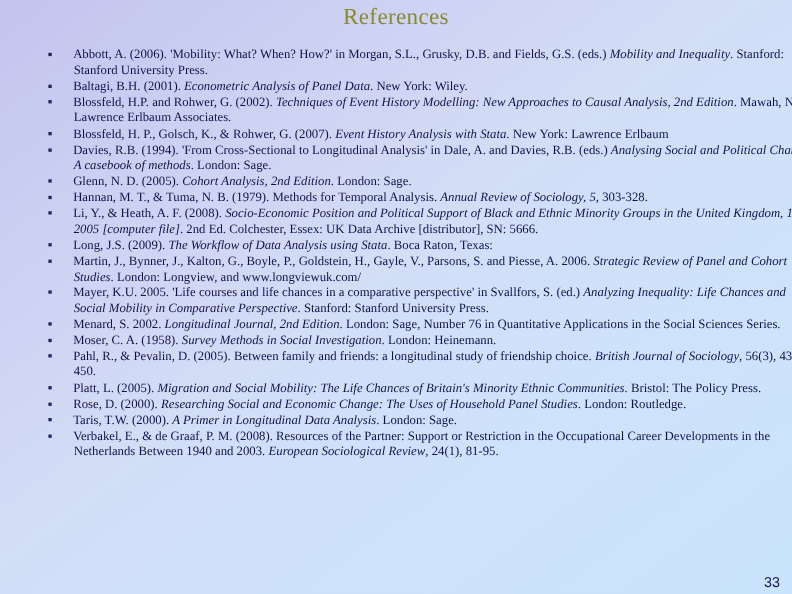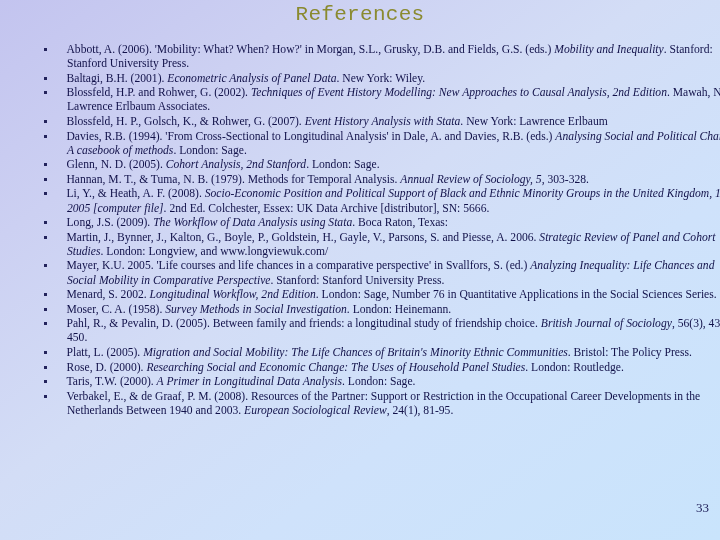--- a/index.html
+++ b/index.html
@@ -19,21 +19,21 @@
     box-sizing: border-box;
     background: linear-gradient(to bottom right, #c3c4ef 0%, #ccd0f2 22%, #d3ddf6 45%, #cfe2fb 68%, #c9e4fc 100%);
     overflow: hidden;
   }
   #slide-title {
     position: absolute;
     top: 2px;
     left: 0;
     width: 720px;
     text-align: center;
-    font-family: Liberation Mono, monospace;
+    font-family: Liberation Serif, serif;
     font-size: 21px;
     line-height: 26px;
     color: #8a8a2f;
     letter-spacing: 0.3px;
     white-space: nowrap;
   }
   #ref-list {
     position: absolute;
     top: 31px;
     left: 17px;
@@ -63,25 +63,25 @@
   }
   .ref-text {
     display: block;
   }
   .ref-text i {
     font-style: italic;
   }
   #page-number {
     position: absolute;
     right: 11px;
-    bottom: 25px;
+    bottom: 3px;
     font-size: 13px;
     line-height: 14px;
     color: #1a1a55;
-    font-family: Liberation Serif, serif;
+    font-family: Liberation Sans, sans-serif;
   }
 </style>
 </head>
 <body>
 
 <div id="slide">
 
   <div id="slide-title">References</div>
 
   <ul id="ref-list">
@@ -100,21 +100,21 @@
       <li class="ref-item">
         <span class="ref-bullet"></span>
         <span class="ref-text">Blossfeld, H. P., Golsch, K., &amp; Rohwer, G. (2007). <i>Event History Analysis with Stata</i>. New York: Lawrence Erlbaum</span>
       </li>
       <li class="ref-item">
         <span class="ref-bullet"></span>
         <span class="ref-text">Davies, R.B. (1994). 'From Cross-Sectional to Longitudinal Analysis' in Dale, A. and Davies, R.B. (eds.) <i>Analysing Social and Political  Change : A casebook of methods</i>. London:  Sage.</span>
       </li>
       <li class="ref-item">
         <span class="ref-bullet"></span>
-        <span class="ref-text">Glenn, N. D. (2005). <i>Cohort Analysis, 2nd Stanford</i>. London: Sage.</span>
+        <span class="ref-text">Glenn, N. D. (2005). <i>Cohort Analysis, 2nd Edition</i>. London: Sage.</span>
       </li>
       <li class="ref-item">
         <span class="ref-bullet"></span>
         <span class="ref-text">Hannan, M. T., &amp; Tuma, N. B. (1979). Methods for Temporal Analysis. <i>Annual Review of Sociology, 5</i>, 303-328.</span>
       </li>
       <li class="ref-item">
         <span class="ref-bullet"></span>
         <span class="ref-text">Li, Y., &amp; Heath, A. F. (2008). <i>Socio-Economic Position and Political Support of Black and Ethnic Minority Groups in the United Kingdom, 1972-2005 [computer file]</i>. 2nd Ed. Colchester, Essex: UK Data Archive [distributor], SN: 5666.</span>
       </li>
       <li class="ref-item">
@@ -124,21 +124,21 @@
       <li class="ref-item">
         <span class="ref-bullet"></span>
         <span class="ref-text">Martin, J., Bynner, J., Kalton, G., Boyle, P., Goldstein, H., Gayle, V., Parsons, S. and Piesse, A. 2006. <i>Strategic Review of Panel and Cohort Studies</i>. London: Longview, and www.longviewuk.com/</span>
       </li>
       <li class="ref-item">
         <span class="ref-bullet"></span>
         <span class="ref-text">Mayer, K.U. 2005. 'Life courses and life chances in a comparative perspective' in Svallfors, S. (ed.) <i>Analyzing Inequality: Life Chances and Social Mobility in Comparative Perspective</i>. Stanford: Stanford University Press.</span>
       </li>
       <li class="ref-item">
         <span class="ref-bullet"></span>
-        <span class="ref-text">Menard, S. 2002. <i>Longitudinal Workflow, 2nd Edition</i>. London: Sage, Number 76 in Quantitative Applications in the Social Sciences Series.</span>
+        <span class="ref-text">Menard, S. 2002. <i>Longitudinal Journal, 2nd Edition</i>. London: Sage, Number 76 in Quantitative Applications in the Social Sciences Series.</span>
       </li>
       <li class="ref-item">
         <span class="ref-bullet"></span>
         <span class="ref-text">Moser, C. A. (1958). <i>Survey Methods in Social Investigation</i>. London: Heinemann.</span>
       </li>
       <li class="ref-item">
         <span class="ref-bullet"></span>
         <span class="ref-text">Pahl, R., &amp; Pevalin, D. (2005). Between family and friends: a longitudinal study of friendship choice. <i>British Journal of Sociology</i>, 56(3), 433-450.</span>
       </li>
       <li class="ref-item">

